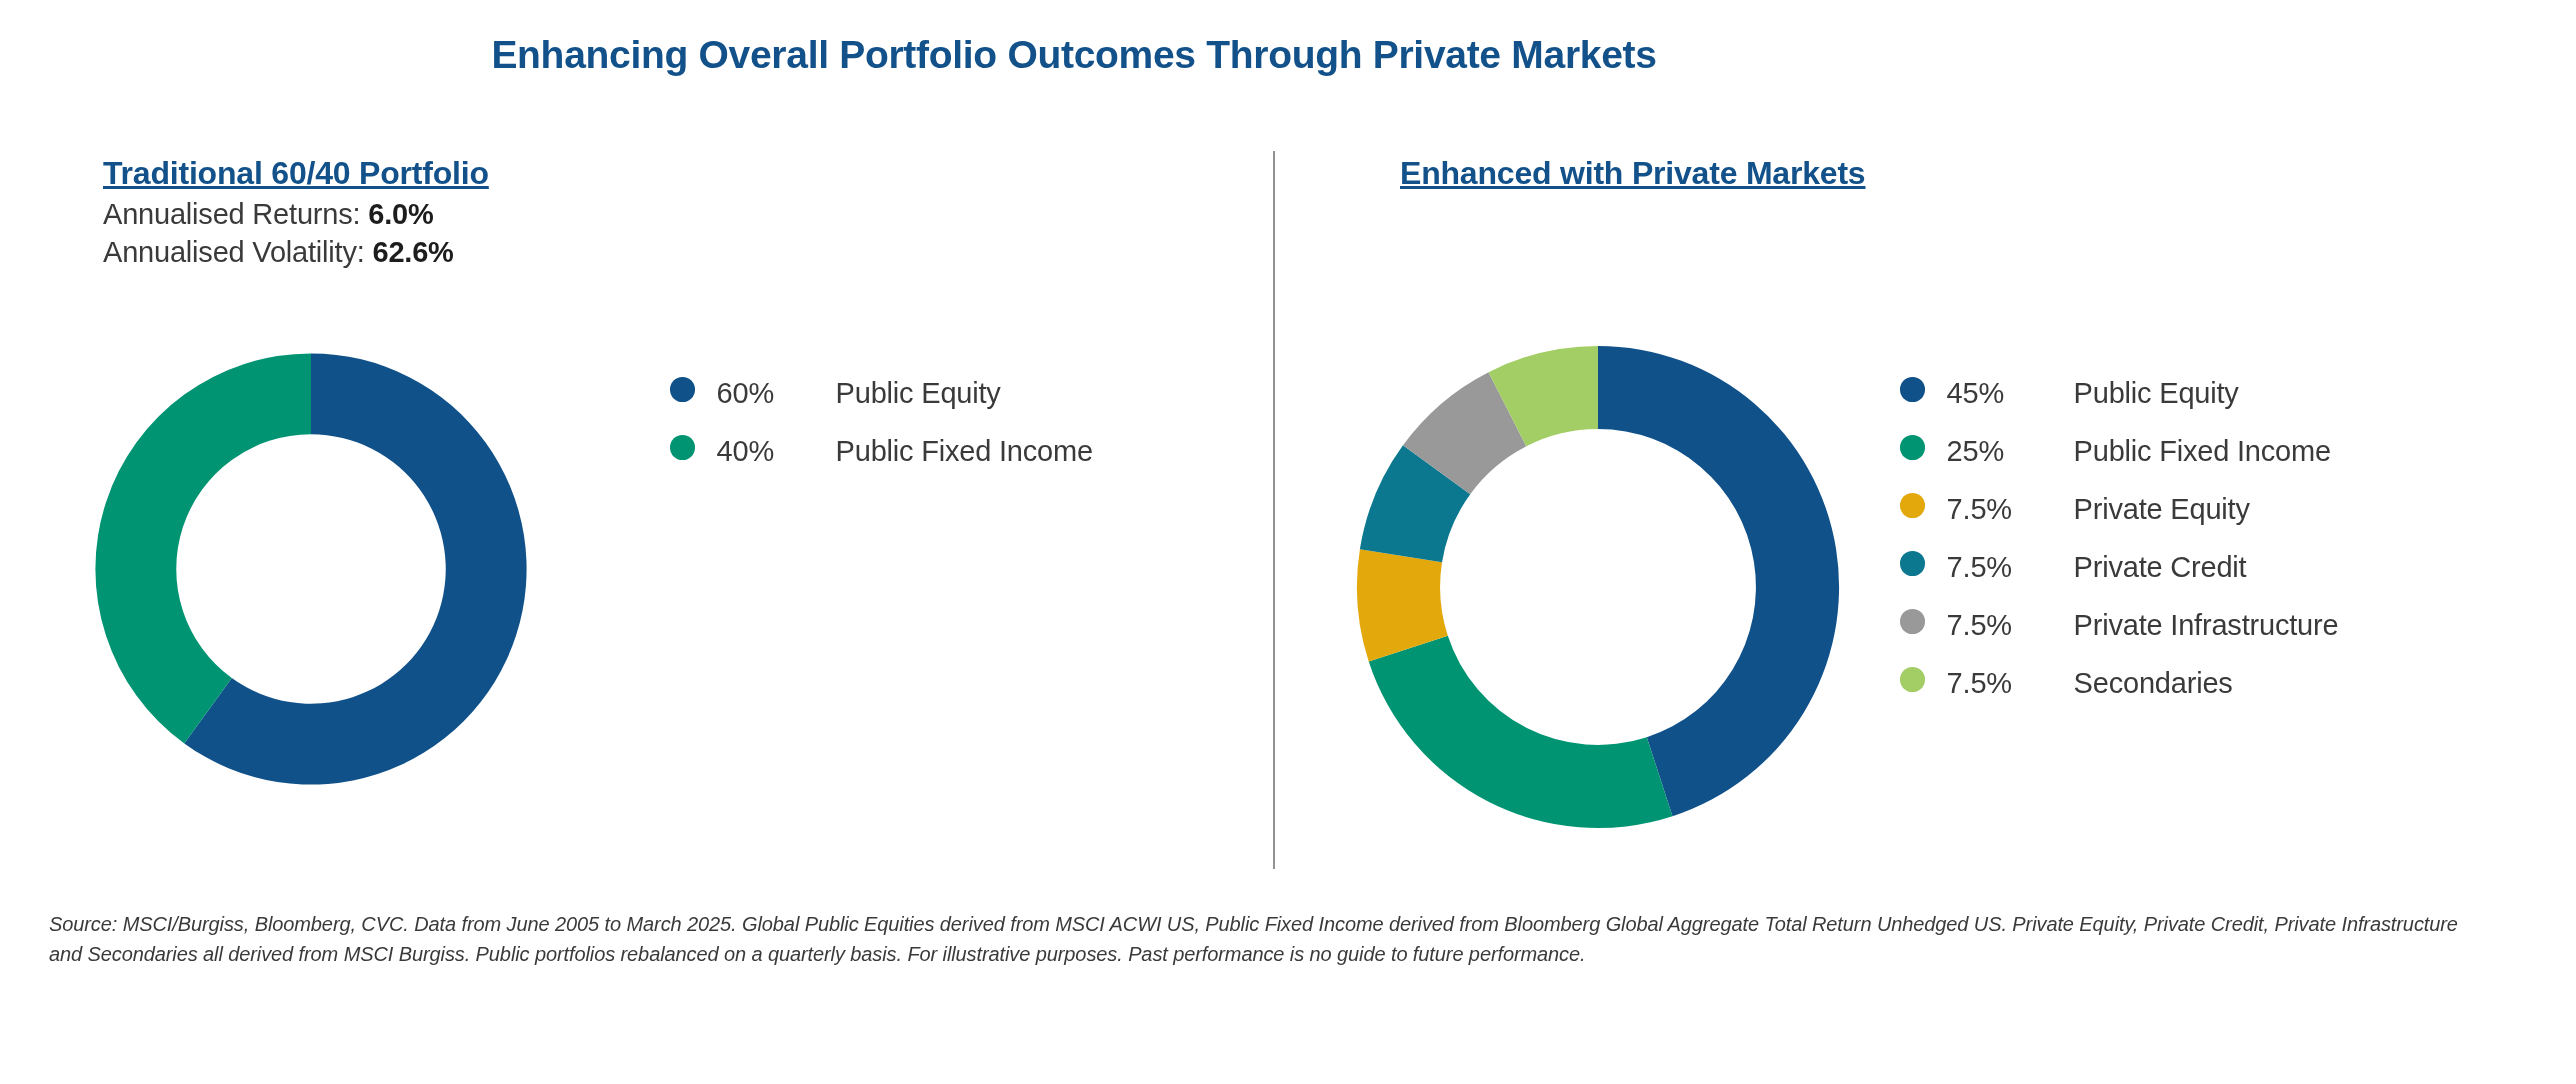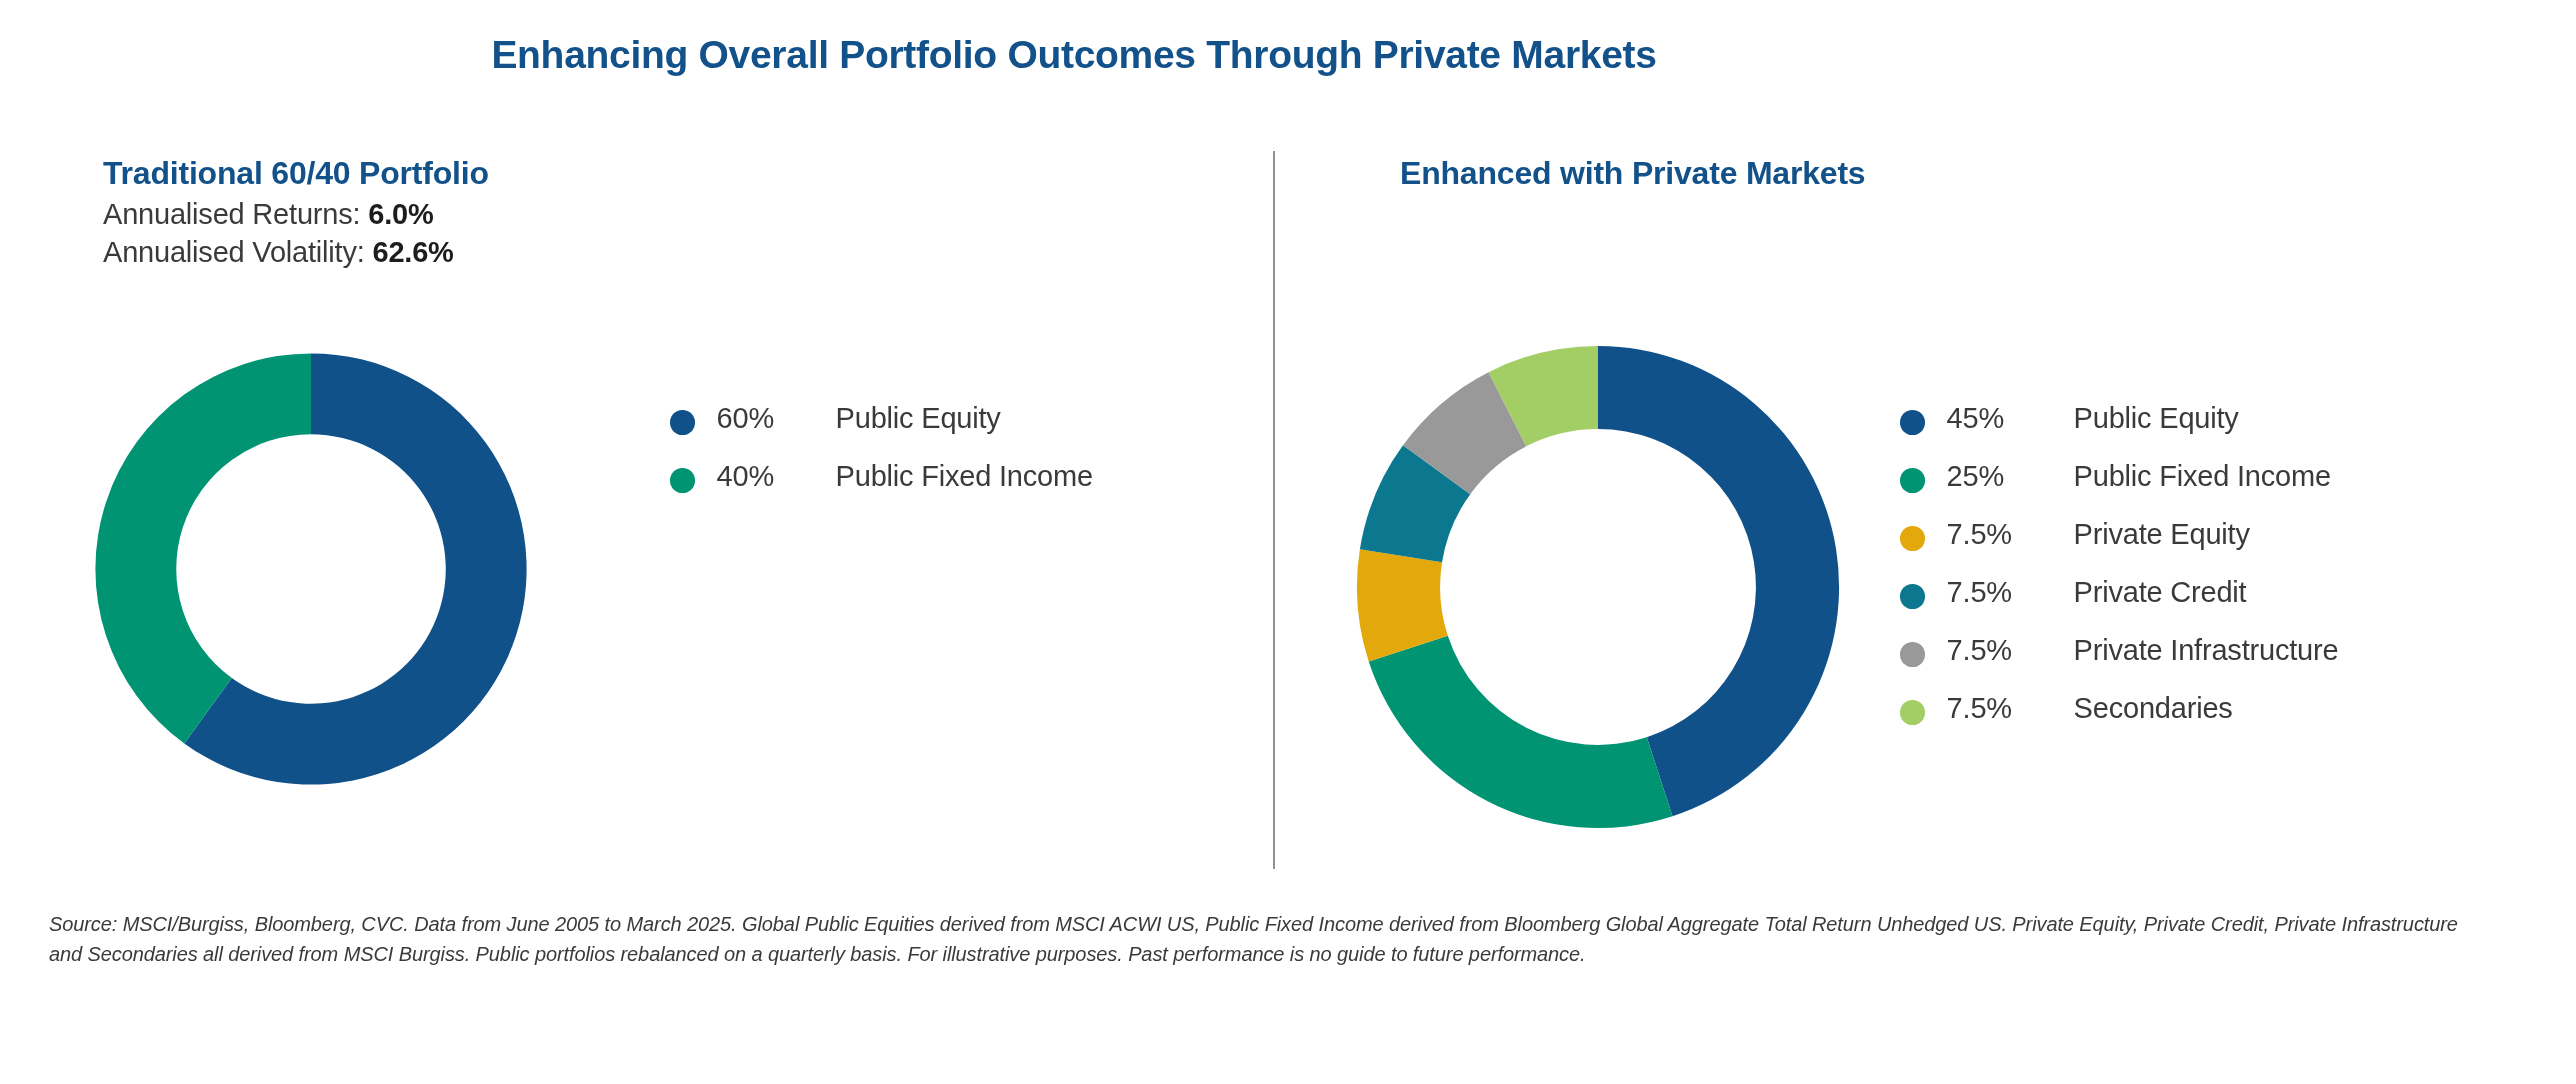--- a/index.html
+++ b/index.html
@@ -38,20 +38,21 @@
   #panel-traditional { left: 103px;  width: 1134px; }
   #panel-enhanced    { left: 1376px; width: 1158px; margin-left: 24px; }
 
   .panel-heading {
     font-size: 32px;
     font-weight: bold;
     color: #125189;
     letter-spacing: -0.2px;
     margin: 0 0 6.3px 0;
     white-space: nowrap;
+    text-decoration: underline;
   }
   .stat-line {
     font-size: 29px;
     font-weight: normal;
     color: #3a3a3a;
     margin: 0 0 4.8px 0;
     white-space: nowrap;
     letter-spacing: -0.2px;
   }
   .stat-line .stat-value {
@@ -80,21 +81,21 @@
 
   
   .legend {
     position: absolute;
   }
   #legend-traditional { left: 670px;  top: 377px; }
   #legend-enhanced    { left: 1900px; top: 377px; }
 
   .legend-item {
     display: flex;
-    align-items: flex-end;
+    align-items: flex-start;
     height: 58px;
     white-space: nowrap;
   }
   .legend-swatch {
     width: 24.6px;
     height: 24.6px;
     border-radius: 50%;
     flex: 0 0 auto;
   }
   .legend-pct {

